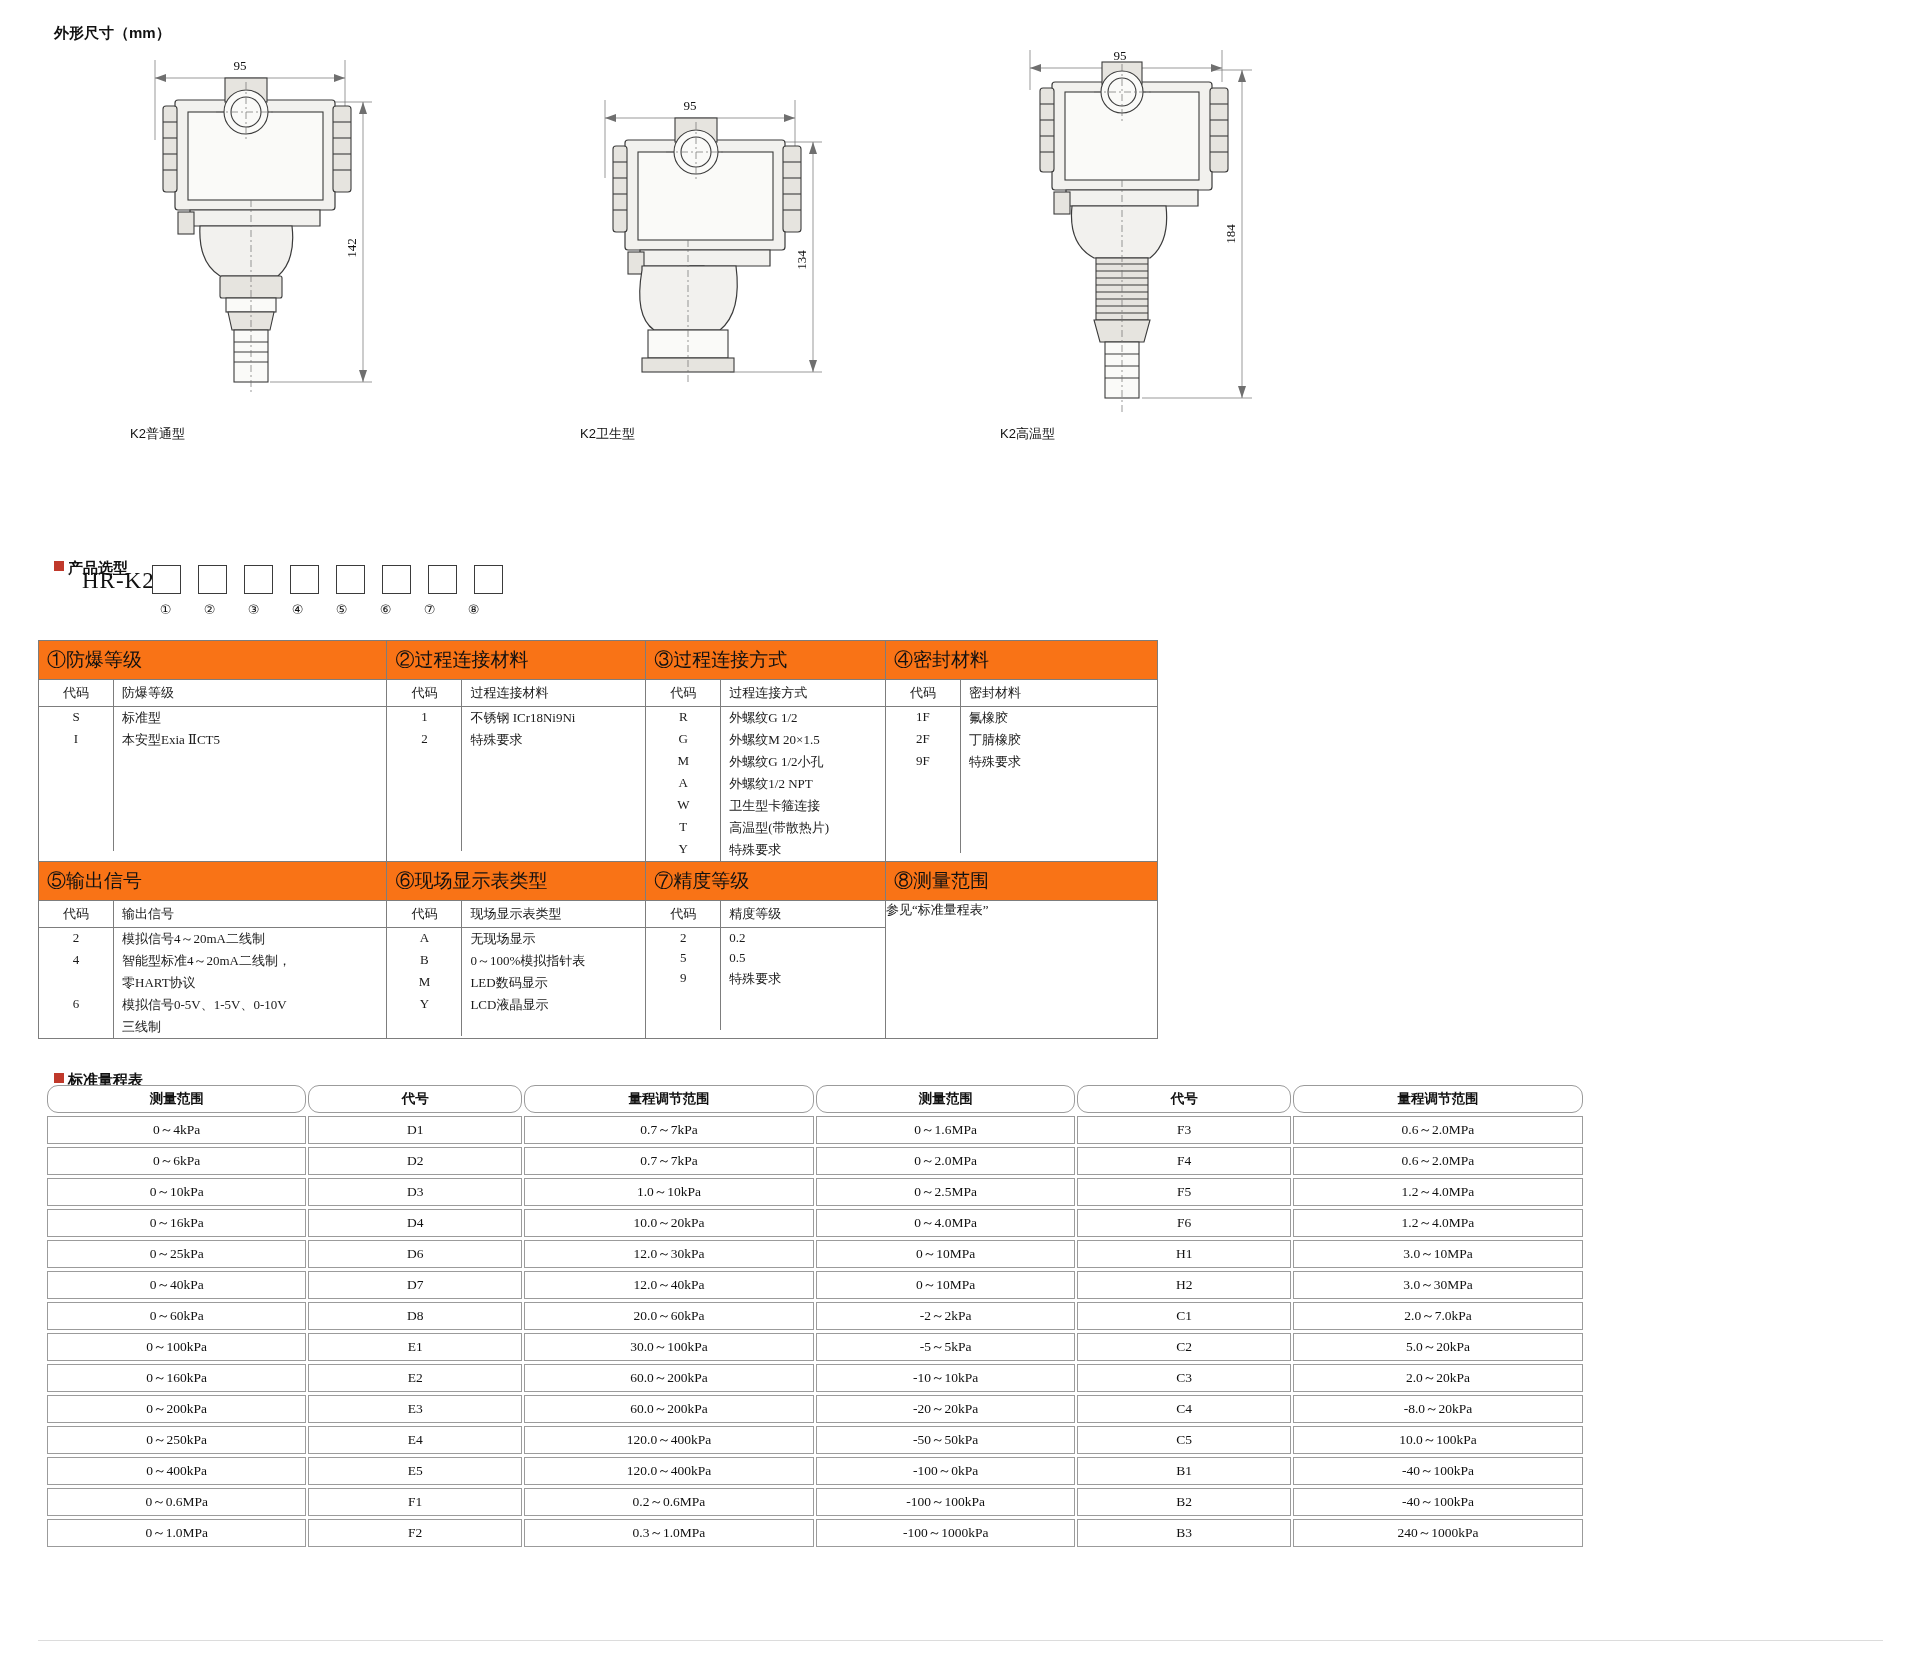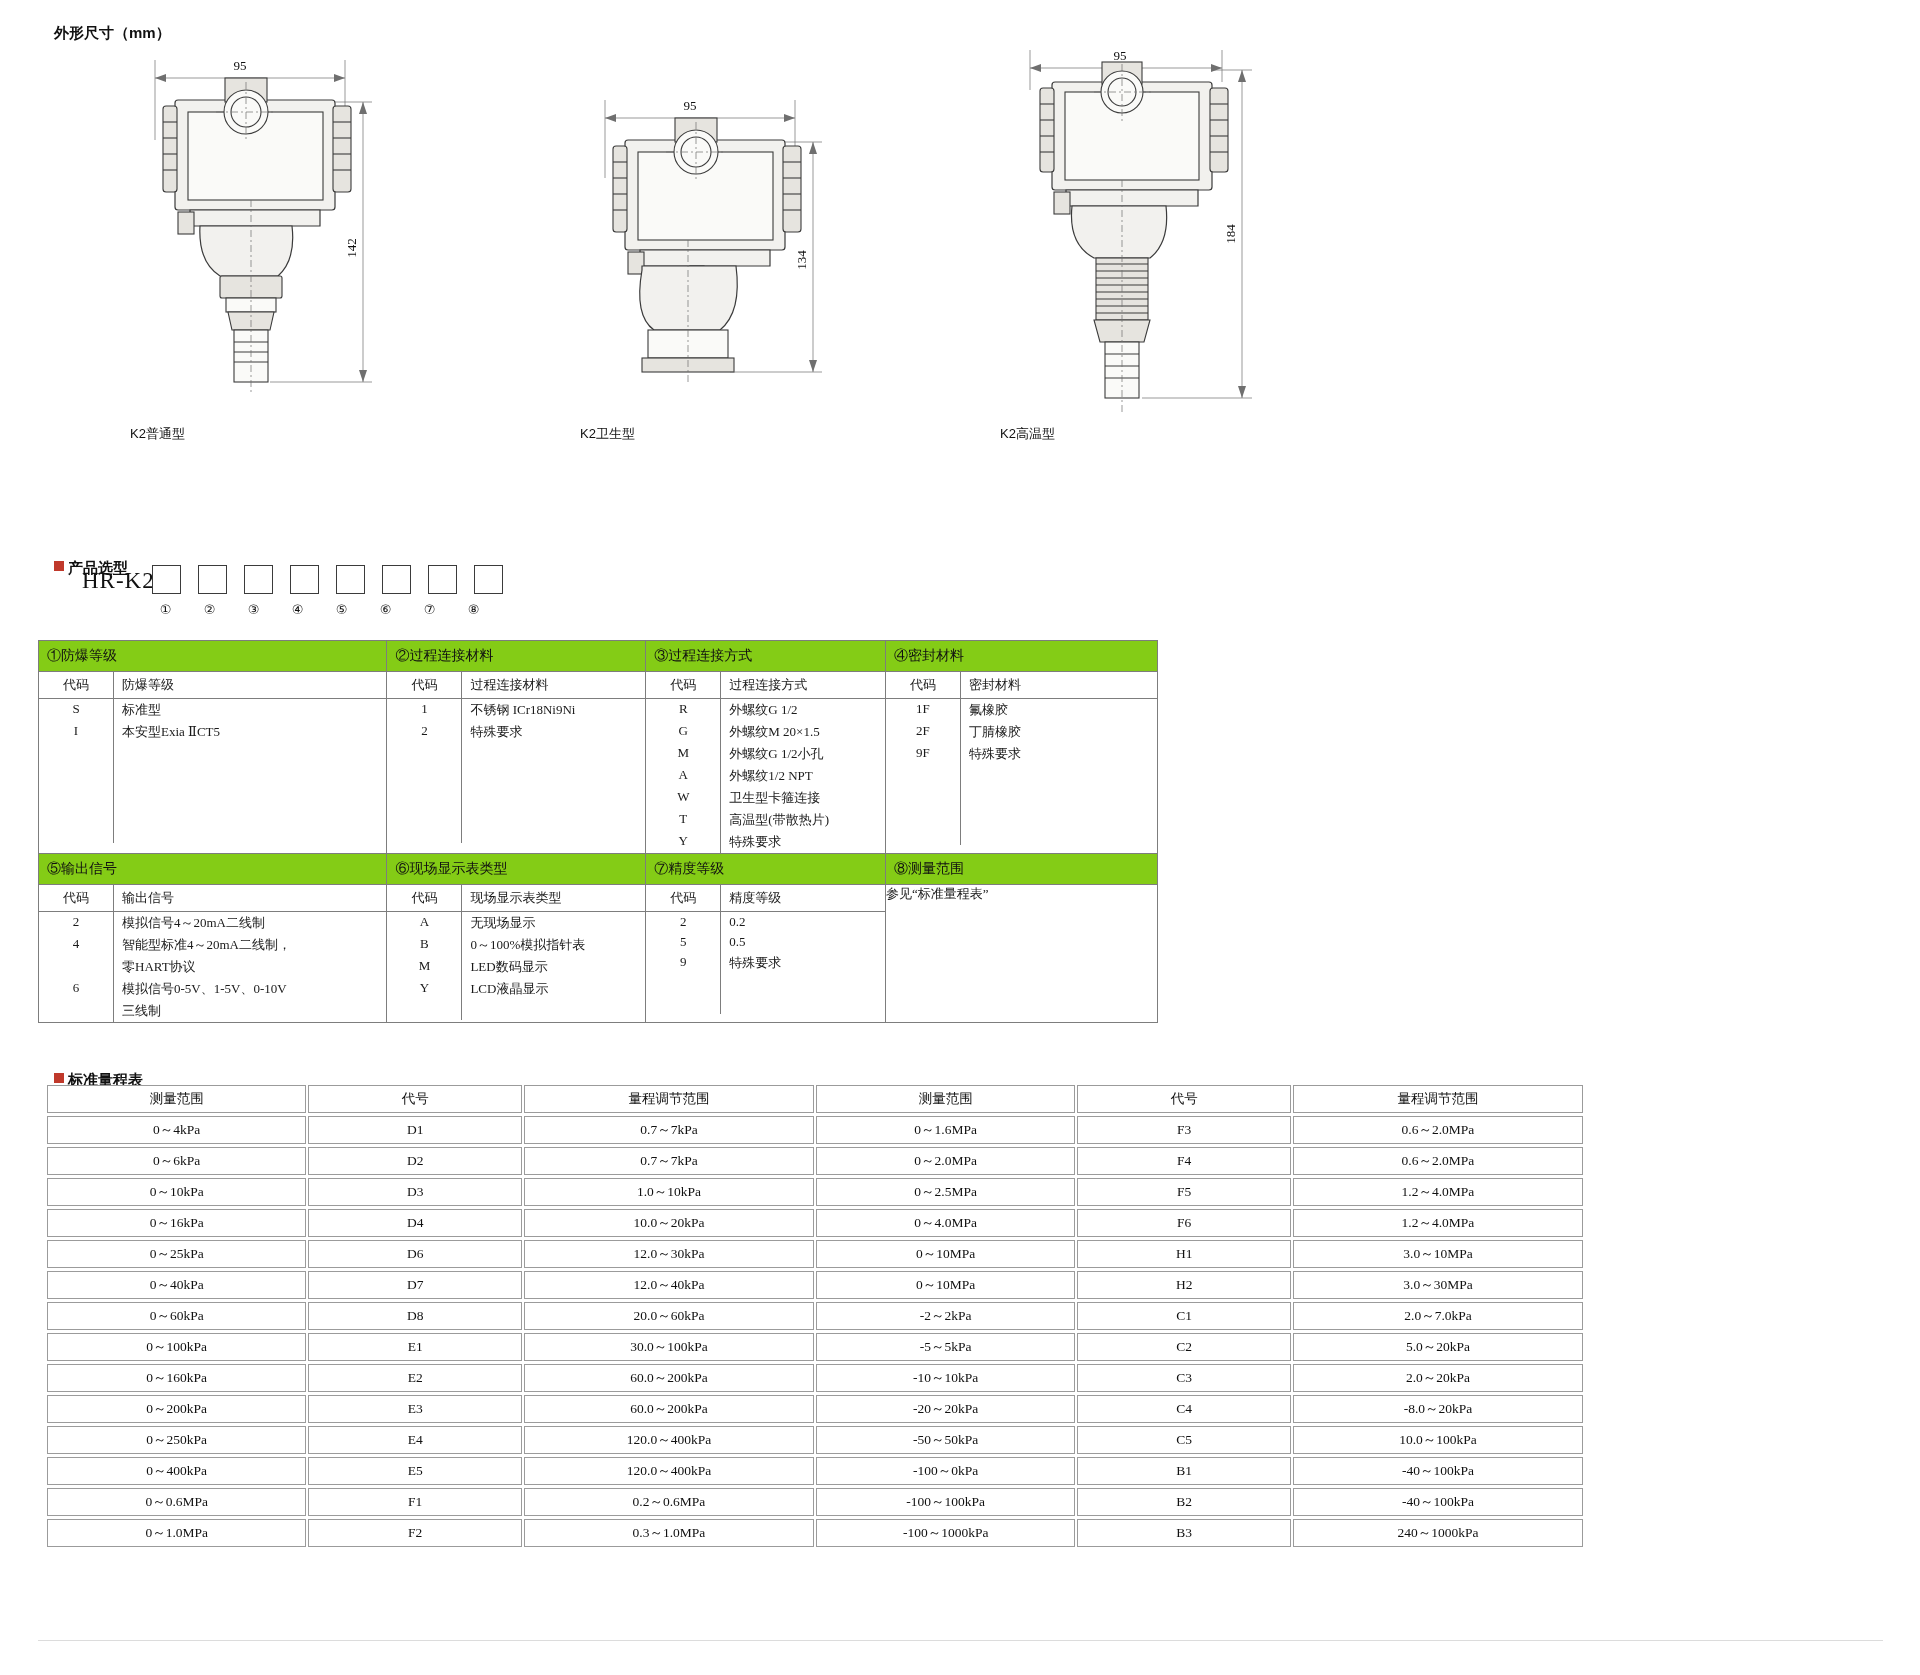--- a/index.html
+++ b/index.html
@@ -69,22 +69,22 @@
   .codetbl{
     position:absolute;left:38px;top:640px;width:1120px;
     border-collapse:collapse;
   }
   .codetbl td{
     border:1px solid #7d7d7d;
     vertical-align:top;
     padding:0;
   }
   .grp-head{
-    background:#84cc16;
-    font-size:14px;font-weight:normal;color:#111;
+    background:#f97316;
+    font-size:19px;font-weight:normal;color:#111;
     padding:6px 8px !important;
     font-family:Liberation Mono, monospace;
   }
   .inner{width:100%;border-collapse:collapse;}
   .inner td{border:none;padding:2px 8px;font-size:13px;
     font-family:"Liberation Serif","DejaVu Serif",serif;white-space:nowrap;}
   .inner tr.hdr td{border-bottom:1px solid #7d7d7d;padding:4px 8px;}
   .col-code{width:58px;text-align:center;}
   .vsep{border-right:1px solid #7d7d7d !important;}
   .note-cell{font-size:13px;padding:8px 10px;font-family:"Liberation Serif","DejaVu Serif",serif;}
@@ -97,21 +97,21 @@
   }
   .rangetbl th,.rangetbl td{
     border:1px solid #9b9b9b;
     text-align:center;
     font-size:13.5px;
     font-family:"Liberation Serif","DejaVu Serif",serif;
     padding:4px 2px;
     background:#fff;
     color:#111;
   }
-  .rangetbl th{font-weight:normal;}
+  .rangetbl th{font-weight:bold;border-radius:11px;}
   .bottom-rule{
     position:absolute;left:38px;top:1640px;width:1845px;height:1px;background:#dcdcdc;
   }
 </style>
 </head>
 <body>
 
 <div class="page">
 
   <div class="sec-title sec-title-dims">

